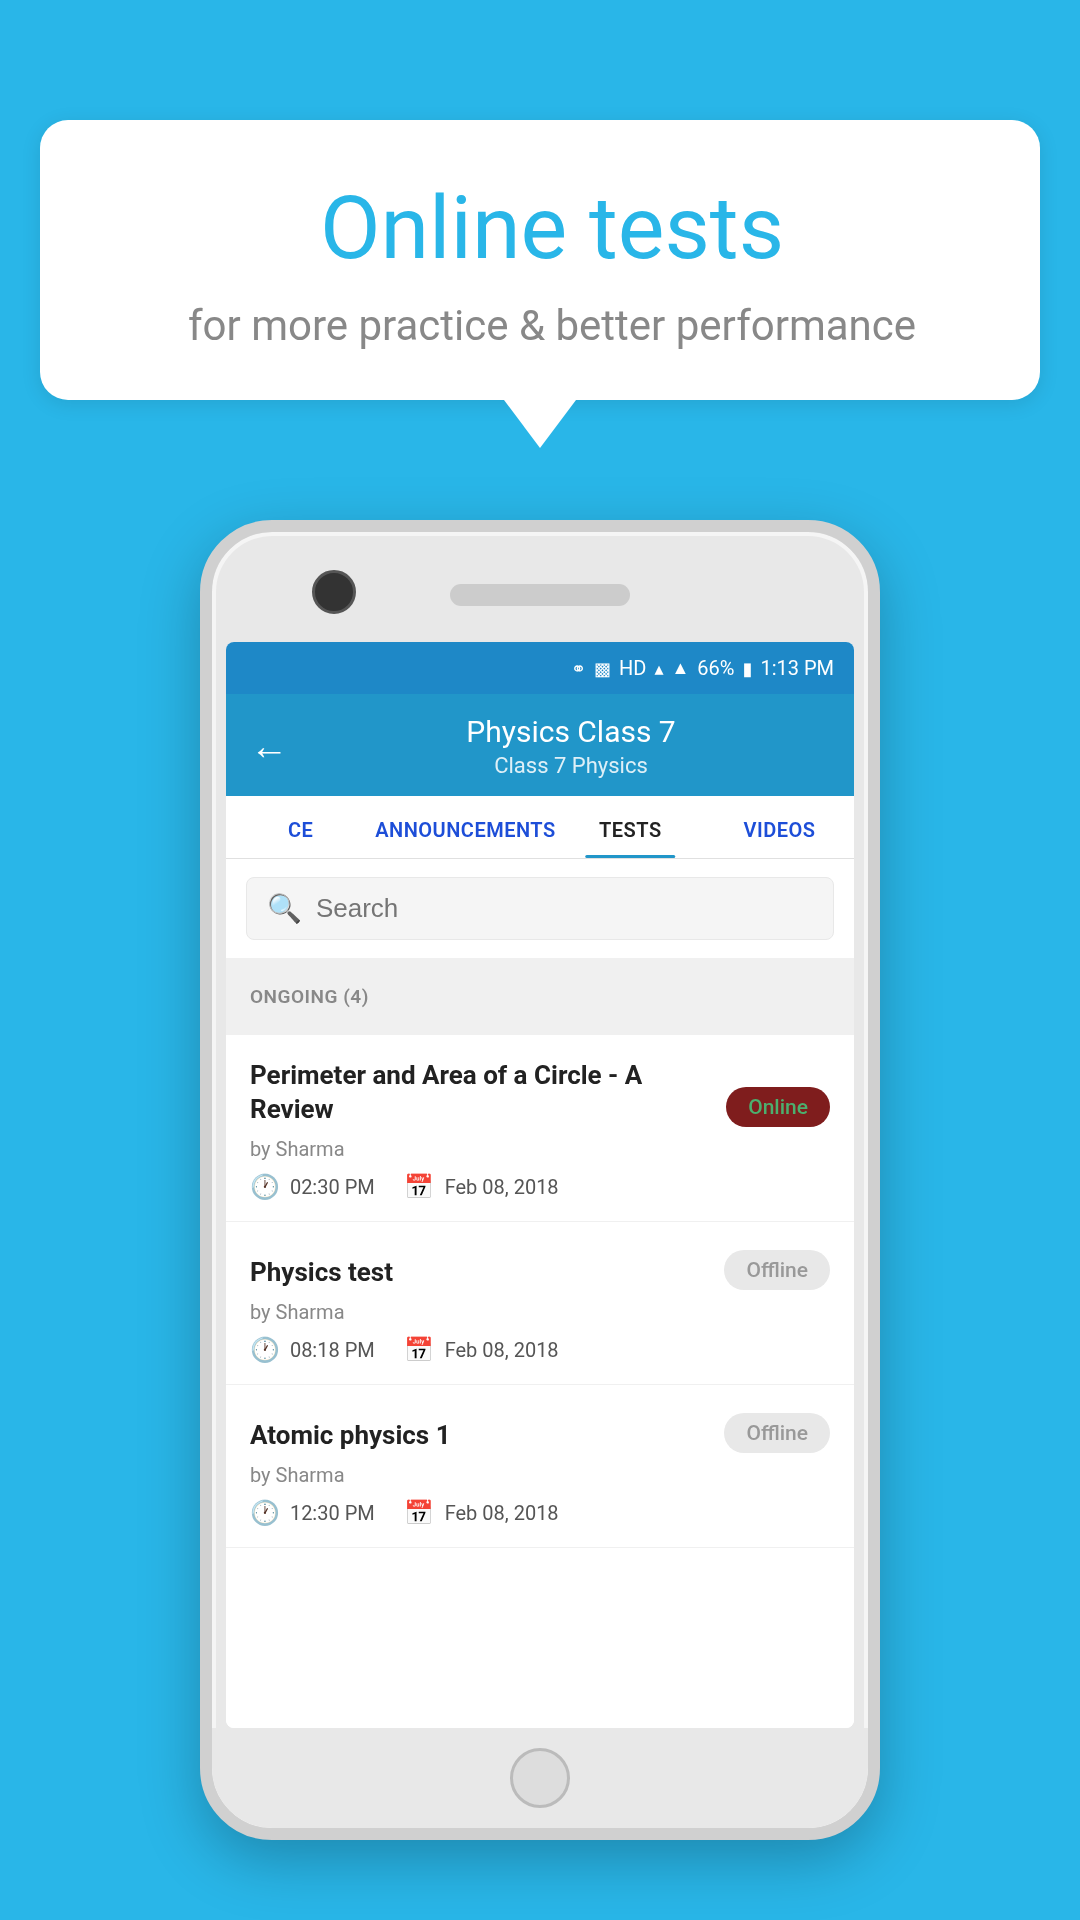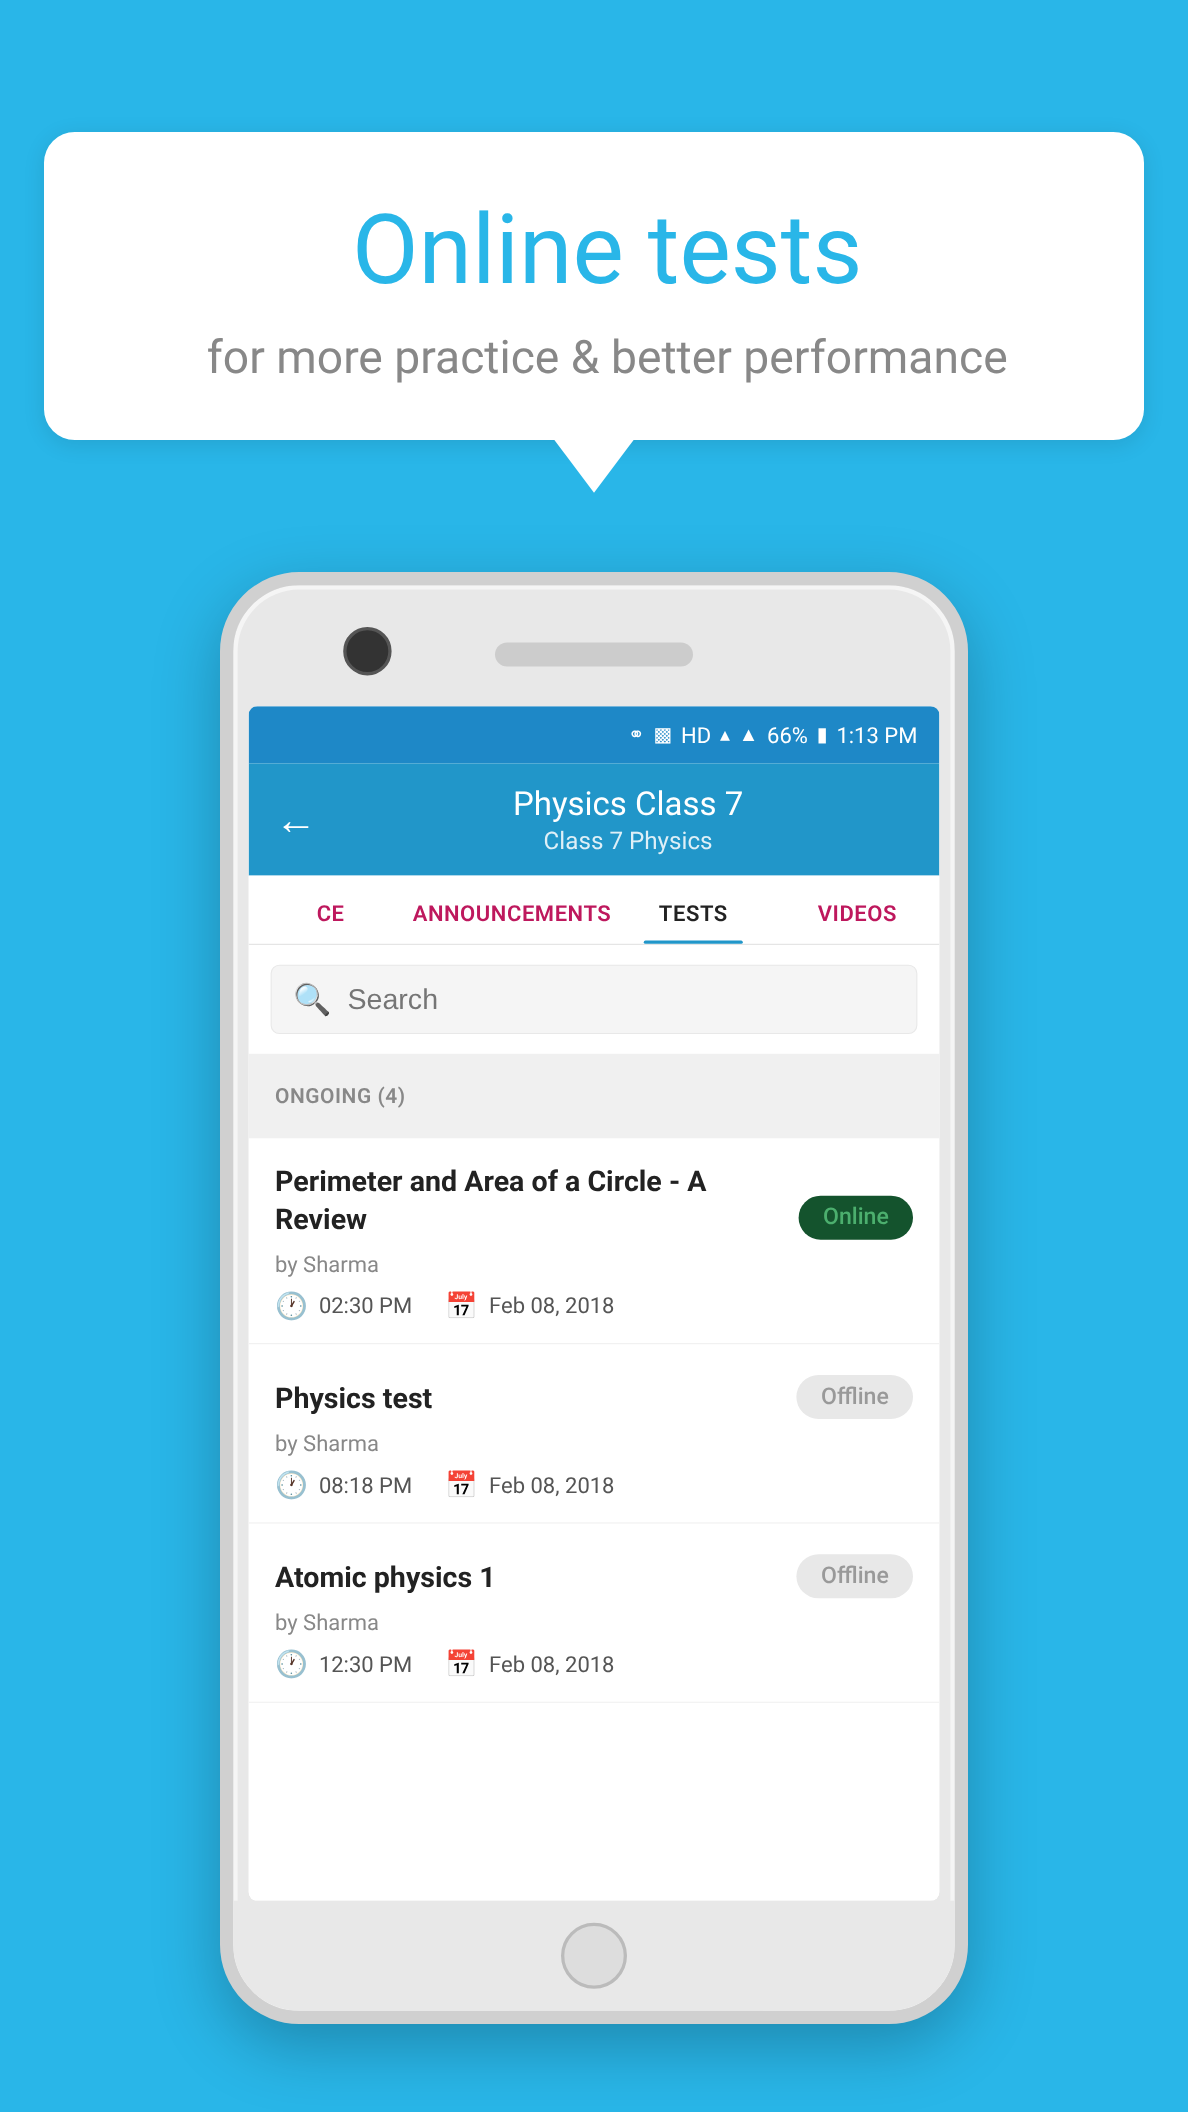--- a/index.html
+++ b/index.html
@@ -173,21 +173,21 @@
       display: flex;
       border-bottom: 1px solid #e0e0e0;
       flex-shrink: 0;
     }
     .tab-item {
       flex: 1;
       text-align: center;
       padding: 22px 0 16px;
       font-size: 20px;
       font-weight: 600;
-      color: #be185d;
+      color: #1d4ed8;
       letter-spacing: 0.5px;
       cursor: pointer;
       position: relative;
     }
     .tab-item.active {
       color: #222;
     }
     .tab-item.active::after {
       content: '';
       position: absolute;
@@ -265,21 +265,21 @@
     }
     .test-badge {
       padding: 8px 22px;
       border-radius: 30px;
       font-size: 21px;
       font-weight: 500;
       white-space: nowrap;
       margin-top: 4px;
     }
     .badge-online {
-      background: #14532d;
+      background: #7f1d1d;
       color: #4caf6e;
     }
     .badge-offline {
       background: #e8e8e8;
       color: #999;
     }
     .test-author {
       font-size: 20px;
       color: #888;
       margin-bottom: 12px;

